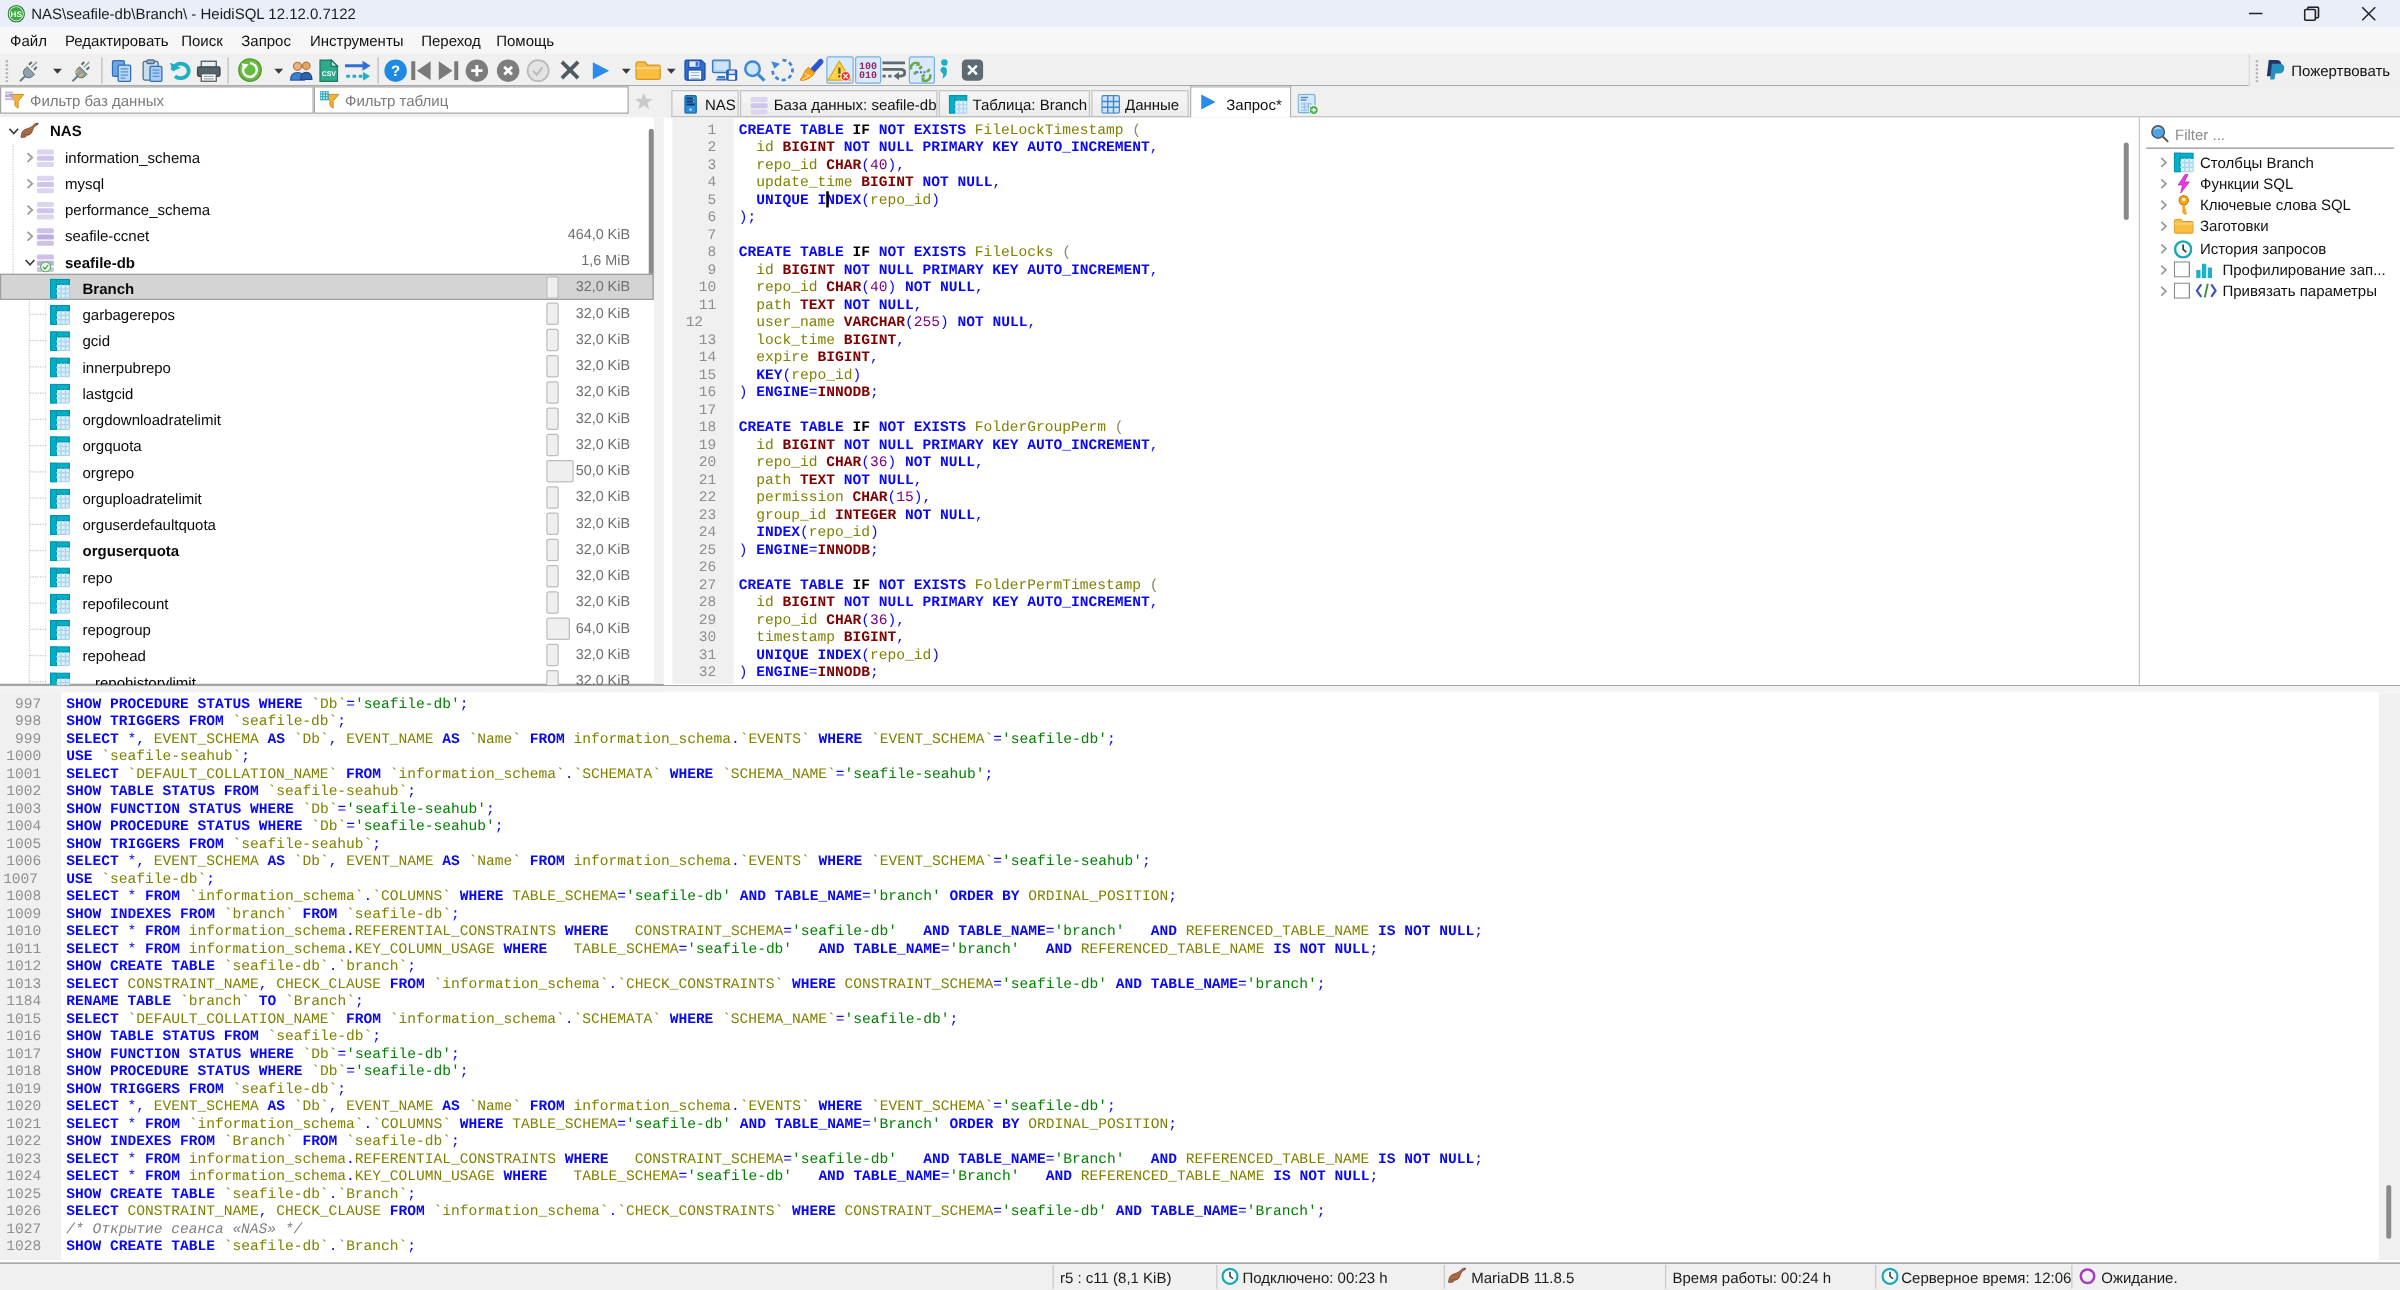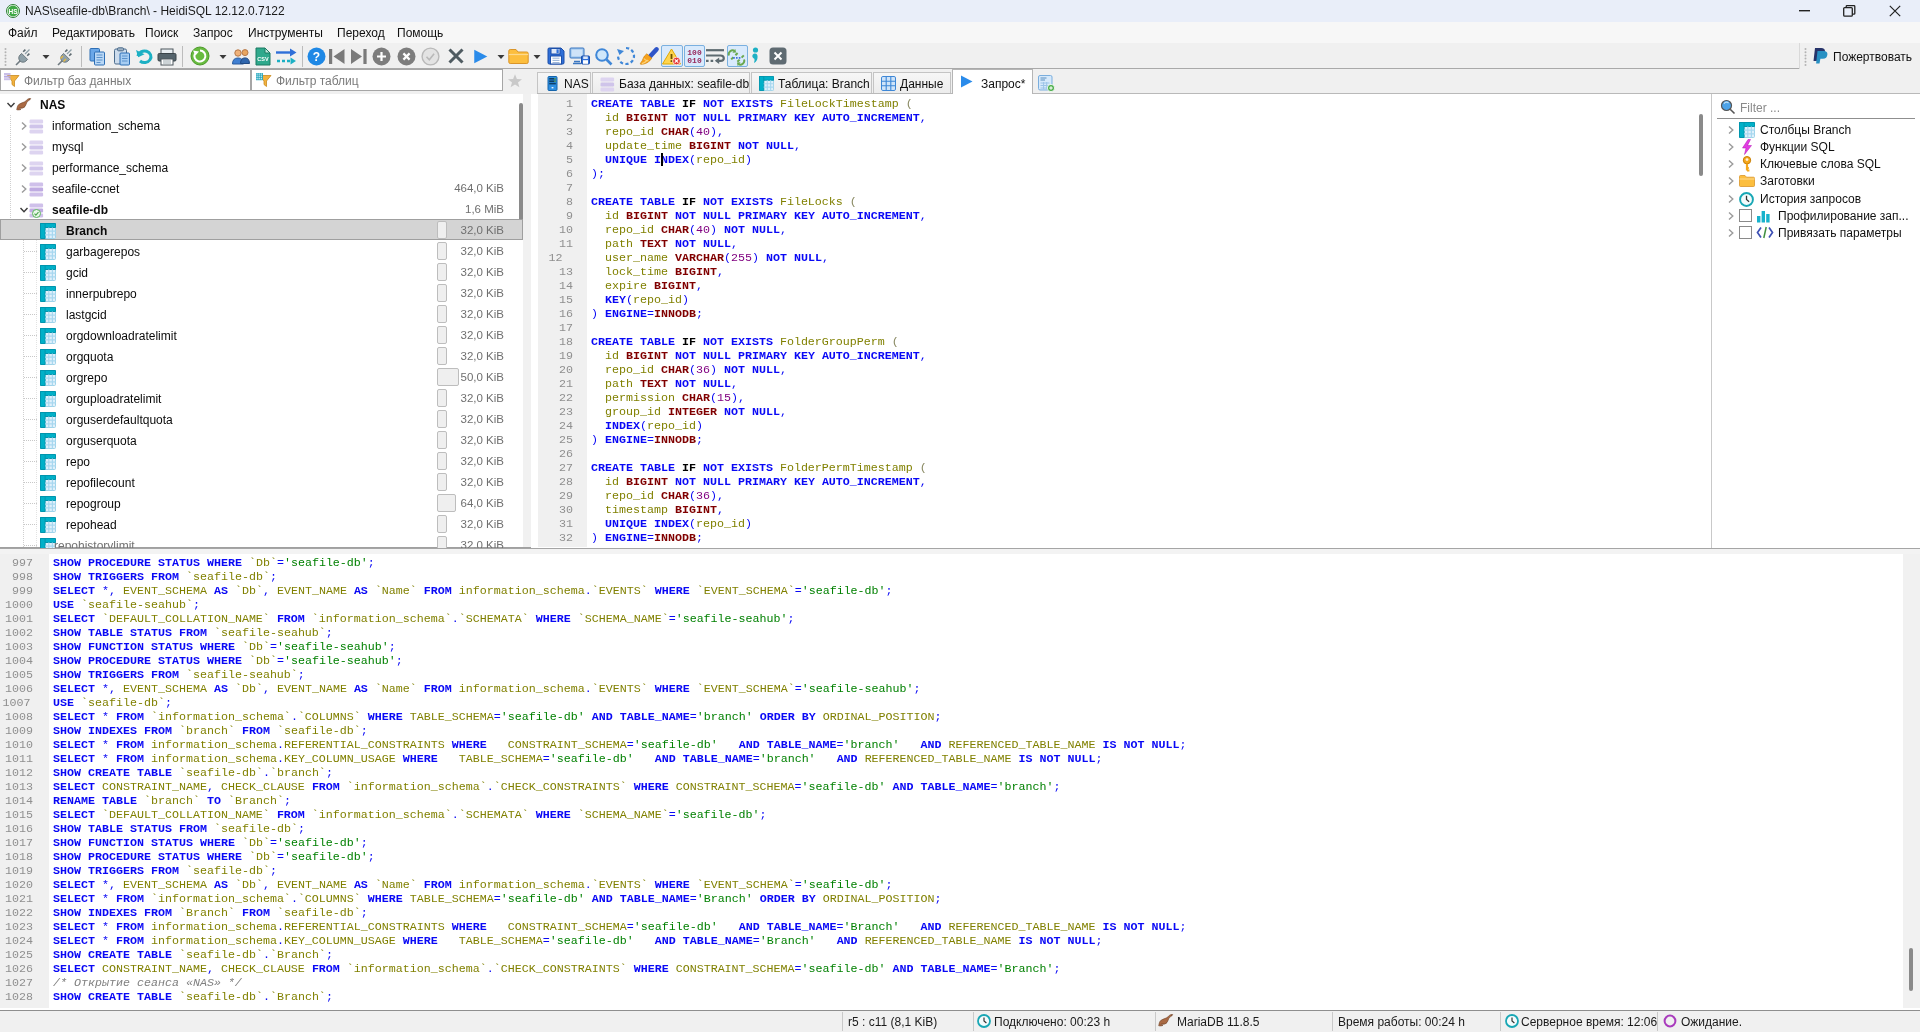--- a/index.html
+++ b/index.html
@@ -472,21 +472,21 @@
   </svg>
 <div class="a lbl" style="left:66px;top:413px;font-weight:normal;color:#0a0a0a">orguserdefaultquota</div>
 <div class="a lbl" style="left:380px;top:413px;width:124px;text-align:right;color:#6f6f6f;font-size:11.5px">32,0 KiB</div>
 <div class="a" style="left:437px;top:410px;width:10px;height:18px;background:#efefef;border:1px solid #bdbdbd;border-radius:2px"></div>
 <svg class="a" style="left:40px;top:433px" width="16" height="16" viewBox="0 0 16 16">
     <rect x="0.5" y="0.5" width="15" height="15" rx="1" fill="#dff0fb" stroke="#9fd3e8"></rect>
 <path d="M0.5 0.5h15v4h-15z" fill="#00b0c8" stroke="#0095ad"></path>
 <path d="M0.5 0.5h4.6v15h-4.6z" fill="#00b0c8" stroke="#0095ad"></path>
 <path d="M8.8 4.5v11 M12.4 4.5v11 M5 8.2h11 M5 11.8h11" stroke="#a8d7ef" stroke-width="1.2" fill="none"></path>
   </svg>
-<div class="a lbl" style="left:66px;top:434px;font-weight:normal;color:#0a0a0a">orguserquota</div>
+<div class="a lbl" style="left:66px;top:434px;font-weight:bold;color:#0a0a0a">orguserquota</div>
 <div class="a lbl" style="left:380px;top:434px;width:124px;text-align:right;color:#6f6f6f;font-size:11.5px">32,0 KiB</div>
 <div class="a" style="left:437px;top:431px;width:10px;height:18px;background:#efefef;border:1px solid #bdbdbd;border-radius:2px"></div>
 <svg class="a" style="left:40px;top:454px" width="16" height="16" viewBox="0 0 16 16">
     <rect x="0.5" y="0.5" width="15" height="15" rx="1" fill="#dff0fb" stroke="#9fd3e8"></rect>
 <path d="M0.5 0.5h15v4h-15z" fill="#00b0c8" stroke="#0095ad"></path>
 <path d="M0.5 0.5h4.6v15h-4.6z" fill="#00b0c8" stroke="#0095ad"></path>
 <path d="M8.8 4.5v11 M12.4 4.5v11 M5 8.2h11 M5 11.8h11" stroke="#a8d7ef" stroke-width="1.2" fill="none"></path>
   </svg>
 <div class="a lbl" style="left:66px;top:455px;font-weight:normal;color:#0a0a0a">repo</div>
 <div class="a lbl" style="left:380px;top:455px;width:124px;text-align:right;color:#6f6f6f;font-size:11.5px">32,0 KiB</div>
@@ -517,21 +517,21 @@
   </svg>
 <div class="a lbl" style="left:66px;top:518px;font-weight:normal;color:#0a0a0a">repohead</div>
 <div class="a lbl" style="left:380px;top:518px;width:124px;text-align:right;color:#6f6f6f;font-size:11.5px">32,0 KiB</div>
 <div class="a" style="left:437px;top:515px;width:10px;height:18px;background:#efefef;border:1px solid #bdbdbd;border-radius:2px"></div>
 <svg class="a" style="left:40px;top:538px" width="16" height="16" viewBox="0 0 16 16">
     <rect x="0.5" y="0.5" width="15" height="15" rx="1" fill="#dff0fb" stroke="#9fd3e8"></rect>
 <path d="M0.5 0.5h15v4h-15z" fill="#00b0c8" stroke="#0095ad"></path>
 <path d="M0.5 0.5h4.6v15h-4.6z" fill="#00b0c8" stroke="#0095ad"></path>
 <path d="M8.8 4.5v11 M12.4 4.5v11 M5 8.2h11 M5 11.8h11" stroke="#a8d7ef" stroke-width="1.2" fill="none"></path>
   </svg>
-<div class="a lbl" style="left:54px;top:539px;font-weight:normal;color:#737373">repohistorylimit</div>
+<div class="a lbl" style="left:76px;top:539px;font-weight:normal;color:#000000">repohistorylimit</div>
 <div class="a lbl" style="left:380px;top:539px;width:124px;text-align:right;color:#6f6f6f;font-size:11.5px">32,0 KiB</div>
 <div class="a" style="left:437px;top:536px;width:10px;height:18px;background:#efefef;border:1px solid #bdbdbd;border-radius:2px"></div>
 <div class="a" style="left:0;top:548px;width:531px;height:6px;background:#f3f3f3"></div>
 <div class="a" style="left:537px;top:94px;width:1174px;height:454px;background:#fff"></div>
 <div class="a" style="left:538px;top:94px;width:49px;height:453px;background:#f0f0f0"></div>
 <div class="mono a num" style="left:538px;top:97px;width:35px;text-align:right">1</div>
 <div class="mono a" style="left:591px;top:97px"><span class="kw">CREATE TABLE </span><span class="fn">IF </span><span class="kw">NOT EXISTS </span><span class="id">FileLockTimestamp</span> <span class="gr">(</span></div>
 <div class="mono a num" style="left:538px;top:111px;width:35px;text-align:right">2</div>
 <div class="mono a" style="left:591px;top:111px">  <span class="id">id</span> <span class="ty">BIGINT</span> <span class="kw">NOT NULL PRIMARY KEY AUTO_INCREMENT</span><span class="sy">,</span></div>
 <div class="mono a num" style="left:538px;top:125px;width:35px;text-align:right">3</div>
@@ -699,21 +699,21 @@
 <div class="mono a num" style="left:0;top:724px;width:33px;text-align:right">1009</div>
 <div class="mono a" style="left:53px;top:724px"><span class="kw">SHOW</span> <span class="kw">INDEXES</span> <span class="kw">FROM</span> <span class="id">`branch`</span> <span class="kw">FROM</span> <span class="id">`seafile-db`</span><span class="sy">;</span></div>
 <div class="mono a num" style="left:0;top:738px;width:33px;text-align:right">1010</div>
 <div class="mono a" style="left:53px;top:738px"><span class="kw">SELECT</span> <span class="sy">*</span> <span class="kw">FROM</span> <span class="id">information_schema</span><span class="sy">.</span><span class="id">REFERENTIAL_CONSTRAINTS</span> <span class="kw">WHERE</span>   <span class="id">CONSTRAINT_SCHEMA</span><span class="sy">=</span><span class="st">'seafile-db'</span>   <span class="kw">AND</span> <span class="kw">TABLE_NAME</span><span class="sy">=</span><span class="st">'branch'</span>   <span class="kw">AND</span> <span class="id">REFERENCED_TABLE_NAME</span> <span class="kw">IS</span> <span class="kw">NOT</span> <span class="kw">NULL</span><span class="sy">;</span></div>
 <div class="mono a num" style="left:0;top:752px;width:33px;text-align:right">1011</div>
 <div class="mono a" style="left:53px;top:752px"><span class="kw">SELECT</span> <span class="sy">*</span> <span class="kw">FROM</span> <span class="id">information_schema</span><span class="sy">.</span><span class="id">KEY_COLUMN_USAGE</span> <span class="kw">WHERE</span>   <span class="id">TABLE_SCHEMA</span><span class="sy">=</span><span class="st">'seafile-db'</span>   <span class="kw">AND</span> <span class="kw">TABLE_NAME</span><span class="sy">=</span><span class="st">'branch'</span>   <span class="kw">AND</span> <span class="id">REFERENCED_TABLE_NAME</span> <span class="kw">IS</span> <span class="kw">NOT</span> <span class="kw">NULL</span><span class="sy">;</span></div>
 <div class="mono a num" style="left:0;top:766px;width:33px;text-align:right">1012</div>
 <div class="mono a" style="left:53px;top:766px"><span class="kw">SHOW</span> <span class="kw">CREATE</span> <span class="kw">TABLE</span> <span class="id">`seafile-db`</span><span class="sy">.</span><span class="id">`branch`</span><span class="sy">;</span></div>
 <div class="mono a num" style="left:0;top:780px;width:33px;text-align:right">1013</div>
 <div class="mono a" style="left:53px;top:780px"><span class="kw">SELECT</span> <span class="id">CONSTRAINT_NAME</span><span class="sy">,</span> <span class="id">CHECK_CLAUSE</span> <span class="kw">FROM</span> <span class="id">`information_schema`</span><span class="sy">.</span><span class="id">`CHECK_CONSTRAINTS`</span> <span class="kw">WHERE</span> <span class="id">CONSTRAINT_SCHEMA</span><span class="sy">=</span><span class="st">'seafile-db'</span> <span class="kw">AND</span> <span class="kw">TABLE_NAME</span><span class="sy">=</span><span class="st">'branch'</span><span class="sy">;</span></div>
-<div class="mono a num" style="left:0;top:794px;width:33px;text-align:right">1014</div>
+<div class="mono a num" style="left:0;top:794px;width:33px;text-align:right">1184</div>
 <div class="mono a" style="left:53px;top:794px"><span class="kw">RENAME</span> <span class="kw">TABLE</span> <span class="id">`branch`</span> <span class="kw">TO</span> <span class="id">`Branch`</span><span class="sy">;</span></div>
 <div class="mono a num" style="left:0;top:808px;width:33px;text-align:right">1015</div>
 <div class="mono a" style="left:53px;top:808px"><span class="kw">SELECT</span> <span class="id">`DEFAULT_COLLATION_NAME`</span> <span class="kw">FROM</span> <span class="id">`information_schema`</span><span class="sy">.</span><span class="id">`SCHEMATA`</span> <span class="kw">WHERE</span> <span class="id">`SCHEMA_NAME`</span><span class="sy">=</span><span class="st">'seafile-db'</span><span class="sy">;</span></div>
 <div class="mono a num" style="left:0;top:822px;width:33px;text-align:right">1016</div>
 <div class="mono a" style="left:53px;top:822px"><span class="kw">SHOW</span> <span class="kw">TABLE</span> <span class="kw">STATUS</span> <span class="kw">FROM</span> <span class="id">`seafile-db`</span><span class="sy">;</span></div>
 <div class="mono a num" style="left:0;top:836px;width:33px;text-align:right">1017</div>
 <div class="mono a" style="left:53px;top:836px"><span class="kw">SHOW</span> <span class="kw">FUNCTION</span> <span class="kw">STATUS</span> <span class="kw">WHERE</span> <span class="id">`Db`</span><span class="sy">=</span><span class="st">'seafile-db'</span><span class="sy">;</span></div>
 <div class="mono a num" style="left:0;top:850px;width:33px;text-align:right">1018</div>
 <div class="mono a" style="left:53px;top:850px"><span class="kw">SHOW</span> <span class="kw">PROCEDURE</span> <span class="kw">STATUS</span> <span class="kw">WHERE</span> <span class="id">`Db`</span><span class="sy">=</span><span class="st">'seafile-db'</span><span class="sy">;</span></div>
 <div class="mono a num" style="left:0;top:864px;width:33px;text-align:right">1019</div>

